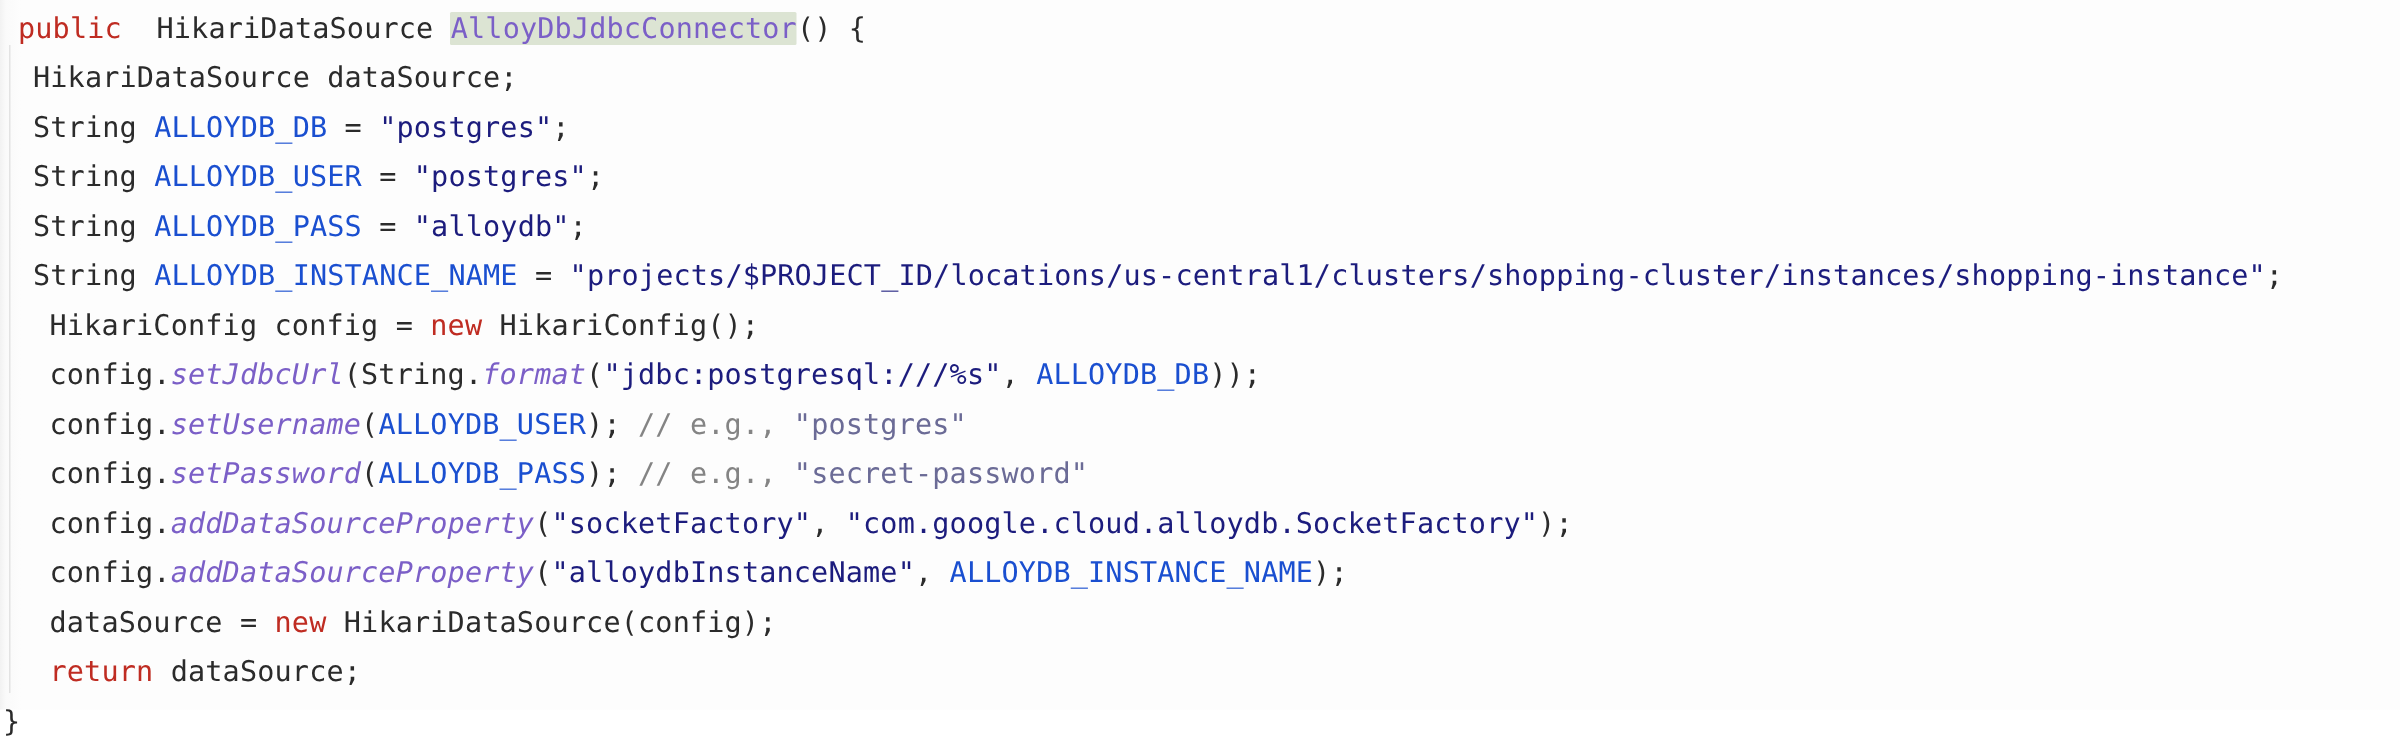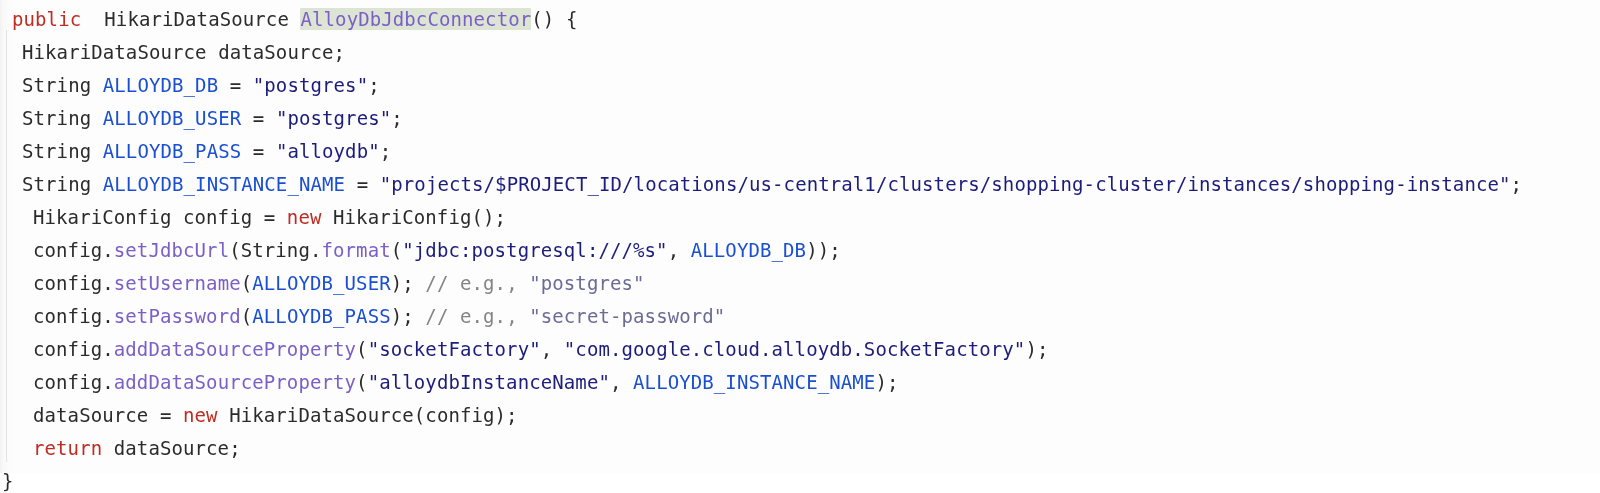--- a/index.html
+++ b/index.html
@@ -49,21 +49,21 @@
     font-size: 19px;
     line-height: 33px;
     color: #2b2b2b;
   }
 
   
   .tok-plain    { color: #2b2b2b; }
   .tok-keyword  { color: #bf2c22; }
   .tok-ident    { color: #1a4fd0; text-align: right; }
   .tok-string   { color: #1c1c7d; }
-  .tok-method   { color: #7b5fc7; }
+  .tok-method   { color: #7b5fc7; font-style: italic; }
   .tok-comment  { color: #848484; }
   .tok-comment-string { color: #6b6b96; }
 
   .tok-highlight {
     color: #7b5fc7;
     background: #dce4d3;
     border-radius: 1px;
   }
 </style>
 </head>

